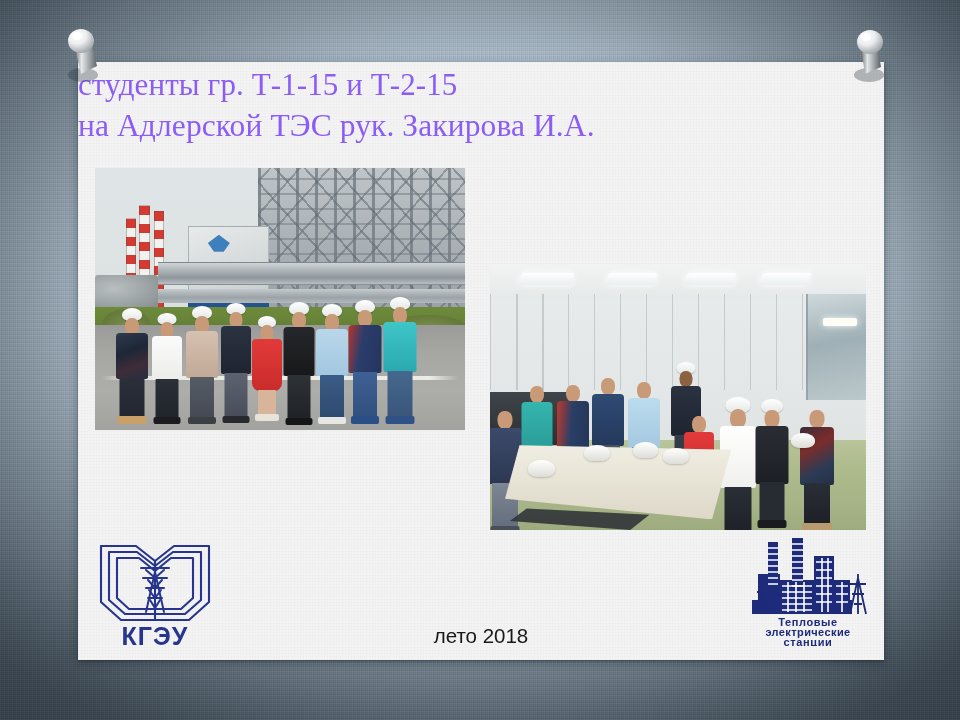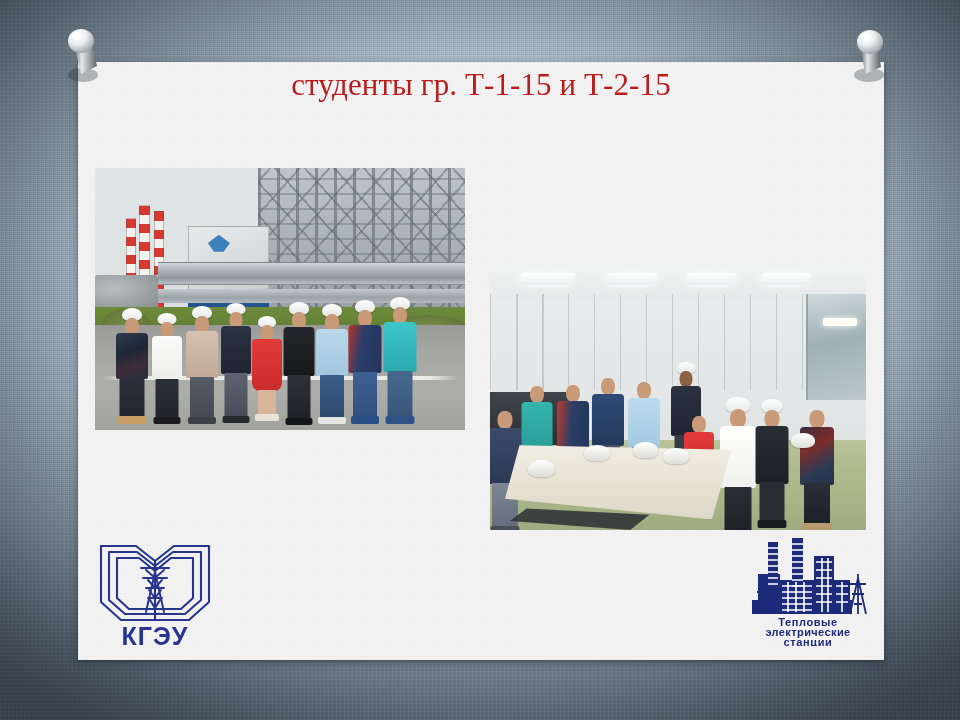--- a/index.html
+++ b/index.html
@@ -70,23 +70,23 @@
       repeating-linear-gradient(0deg, rgba(0,0,0,0.012) 0 1px, rgba(255,255,255,0.02) 1px 3px),
       repeating-linear-gradient(90deg, rgba(0,0,0,0.01) 0 1px, rgba(255,255,255,0.018) 1px 3px);
     pointer-events: none;
   }
 
   
   #title-block {
     position: absolute;
     left: 0; right: 0;
     top: 2px;
-    text-align: center;
+    text-align: left;
     font-family: "Liberation Serif", "DejaVu Serif", serif;
-    color: #b91c1c;
+    color: #8b5cf6;
     font-size: 31px;
     line-height: 1.33;
     letter-spacing: 0.1px;
   }
   .title-line { display: block; white-space: nowrap; }
   #title-line-2 { font-size: 31.5px; }
 
   
   .photo {
     position: absolute;
@@ -306,20 +306,21 @@
 <div id="slide-background">
   <div id="bg-texture"></div>
   <div id="bg-vignette"></div>
 </div>
 
 <div id="slide-card">
   <div id="card-texture"></div>
 
   <div id="title-block">
     <span class="title-line" id="title-line-1">студенты гр. Т-1-15  и Т-2-15</span>
+    <span class="title-line" id="title-line-2">на Адлерской ТЭС рук. Закирова И.А.</span>
   </div>
 
   <div class="photo" id="photo-left">
     <div class="ph-layer L-sky"></div>
     <div class="ph-layer L-rack"></div>
     <div class="ph-layer L-rack-diag"></div>
     <div class="ph-layer L-chimney" id="L-ch2"></div>
     <div class="ph-layer L-chimney" id="L-ch1"></div>
     <div class="ph-layer L-chimney" id="L-ch3"></div>
     <div class="ph-layer L-build"></div>
@@ -537,20 +538,21 @@
       <g stroke="#1e2a7a" stroke-width="1.8" fill="none">
         <path d="M16 78 L16 50 M10 78 L16 52 L22 78 M11 58h10M12 66h8"></path>
         <path d="M112 80 L112 40 M104 80 L112 44 L120 80 M104 50h16M106 60h12M108 70h8"></path>
       </g>
       <text x="62" y="92" text-anchor="middle" font-family="Liberation Sans, sans-serif" font-size="11" font-weight="bold" fill="#1e2a7a" letter-spacing="0.6">Тепловые</text>
       <text x="62" y="102" text-anchor="middle" font-family="Liberation Sans, sans-serif" font-size="11" font-weight="bold" fill="#1e2a7a" letter-spacing="0.4">электрические</text>
       <text x="62" y="112" text-anchor="middle" font-family="Liberation Sans, sans-serif" font-size="11" font-weight="bold" fill="#1e2a7a" letter-spacing="0.6">станции</text>
     </svg>
   </div>
 
+  <div id="caption">лето 2018</div>
 </div>
 
 <div class="pushpin" id="pushpin-left">
   <svg viewBox="0 0 52 62" width="52" height="62" aria-hidden="true">
     <defs>
       <radialGradient id="pinHeadL" cx="35%" cy="28%" r="78%">
         <stop offset="0%" stop-color="#ffffff"></stop>
         <stop offset="45%" stop-color="#eceeef"></stop>
         <stop offset="100%" stop-color="#9aa0a4"></stop>
       </radialGradient>

